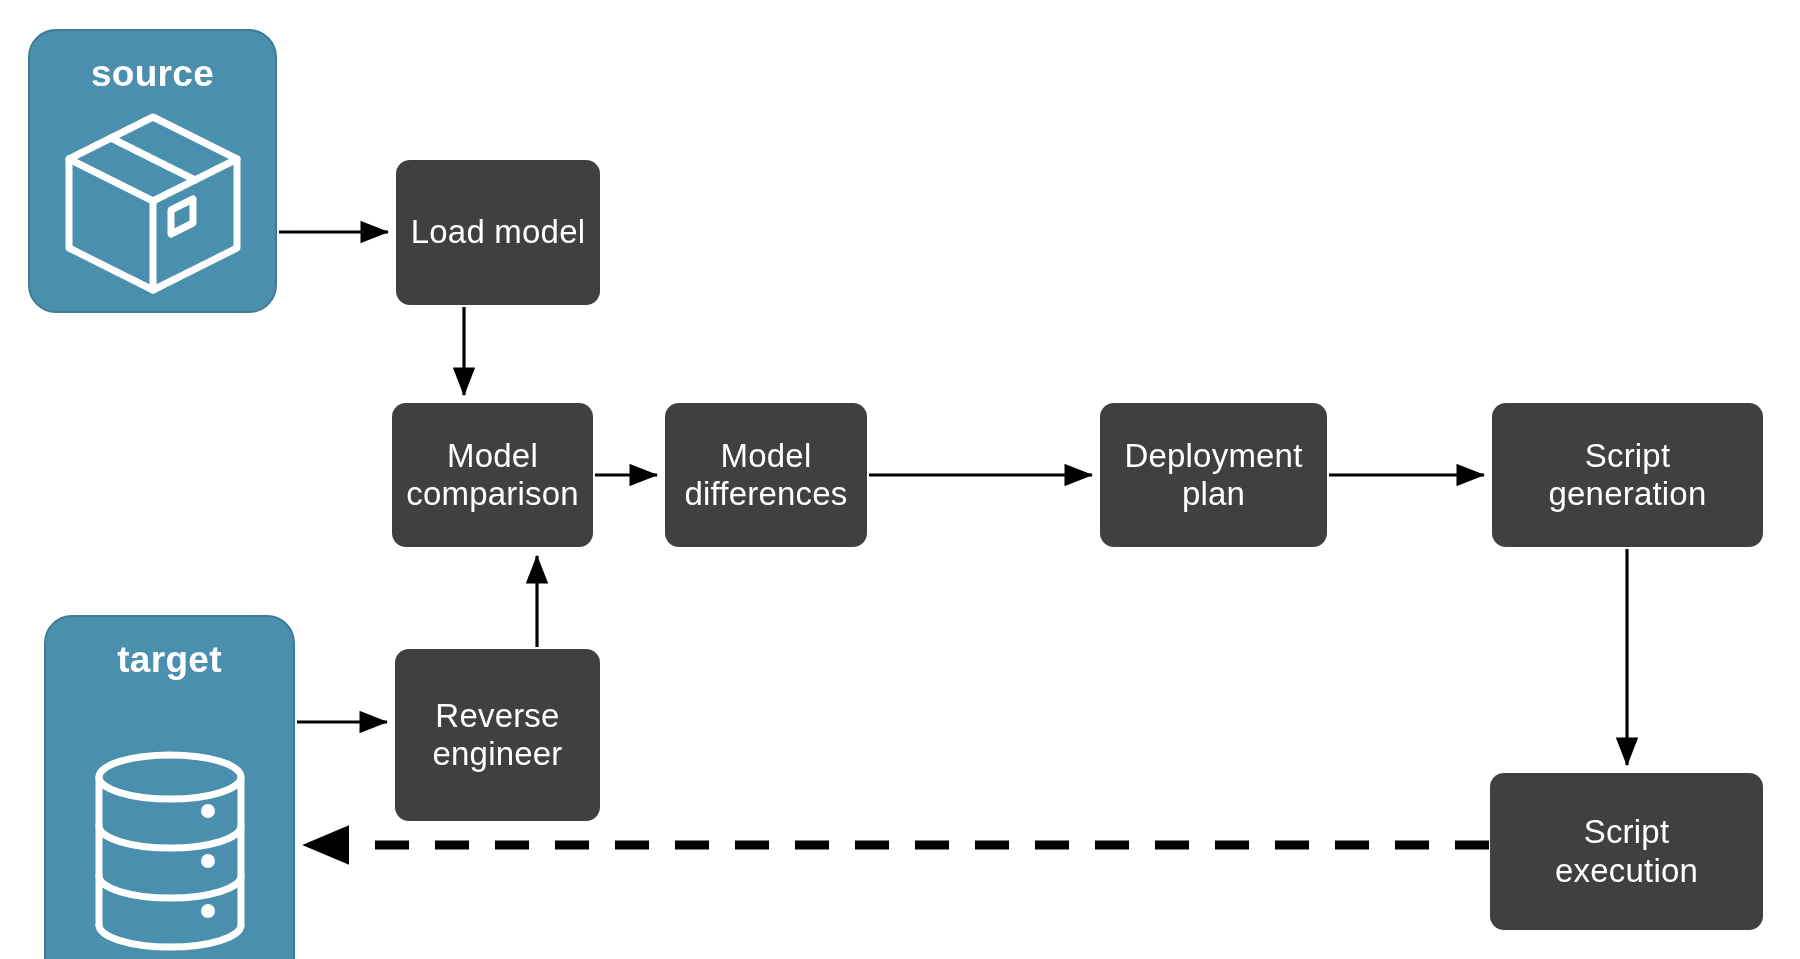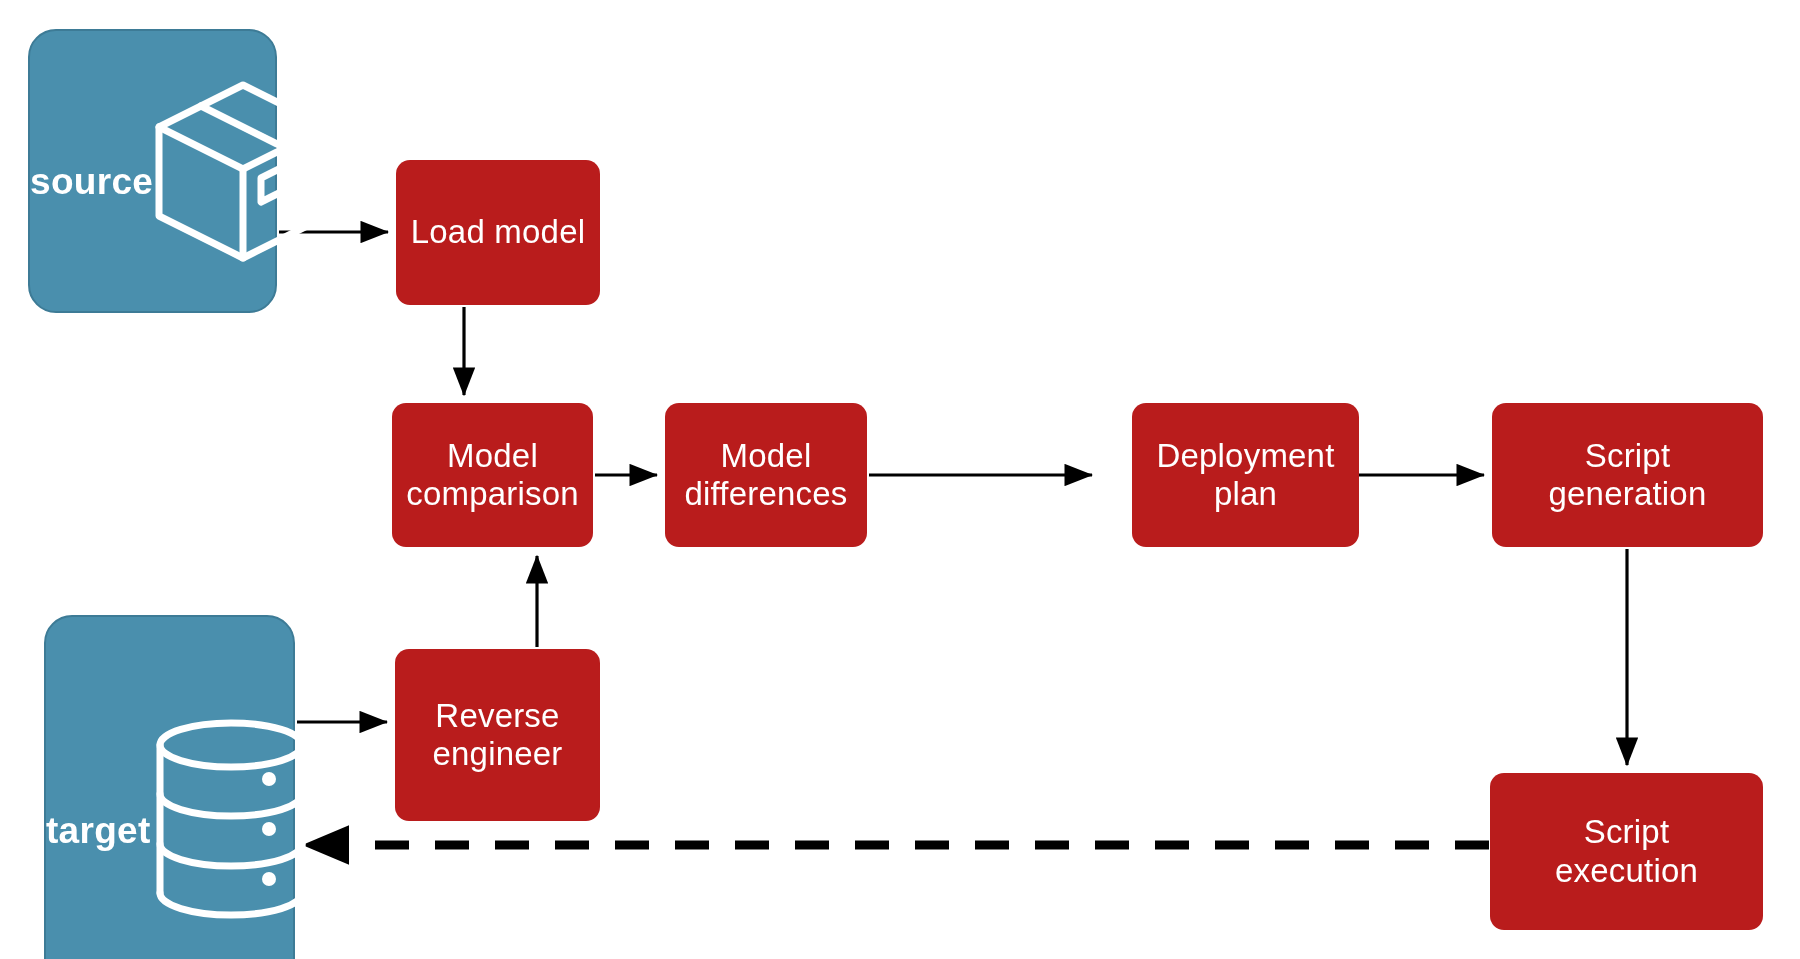--- a/index.html
+++ b/index.html
@@ -28,33 +28,33 @@
   .node {
     position: absolute;
     box-sizing: border-box;
     display: flex;
     align-items: center;
     justify-content: center;
     text-align: center;
     color: #ffffff;
   }
   .proc {
-    background: #b91c1c;
+    background: #404040;
     border-radius: 14px;
     font-size: 33px;
     line-height: 1.16;
     letter-spacing: 0.2px;
     font-weight: 400;
     white-space: pre-line;
   }
   .endpoint {
     background: #4a8fad;
     border: 2px solid #3d7b96;
     border-radius: 28px;
-    flex-direction: row;
+    flex-direction: column;
     justify-content: flex-start;
   }
   .endpoint-label {
     font-size: 37px;
     font-weight: bold;
     letter-spacing: 0.3px;
     margin-top: 22px;
   }
   .endpoint-icon {
     flex: 1 1 auto;
@@ -135,21 +135,21 @@
   </div>
 
   <div class="node proc" style="left:396px; top:160px; width:204px; height:145px;">Load model</div>
 
   <div class="node proc" style="left:392px; top:403px; width:201px; height:144px;">Model
 comparison</div>
 
   <div class="node proc" style="left:665px; top:403px; width:202px; height:144px;">Model
 differences</div>
 
-  <div class="node proc" style="left:1100px; top:403px; width:227px; height:144px;margin-left:32px;">Deployment
+  <div class="node proc" style="left:1100px; top:403px; width:227px; height:144px;">Deployment
 plan</div>
 
   <div class="node proc" style="left:1492px; top:403px; width:271px; height:144px;">Script
 generation</div>
 
   <div class="node proc" style="left:395px; top:649px; width:205px; height:172px;">Reverse
 engineer</div>
 
   <div class="node proc" style="left:1490px; top:773px; width:273px; height:157px;">Script
 execution</div>

